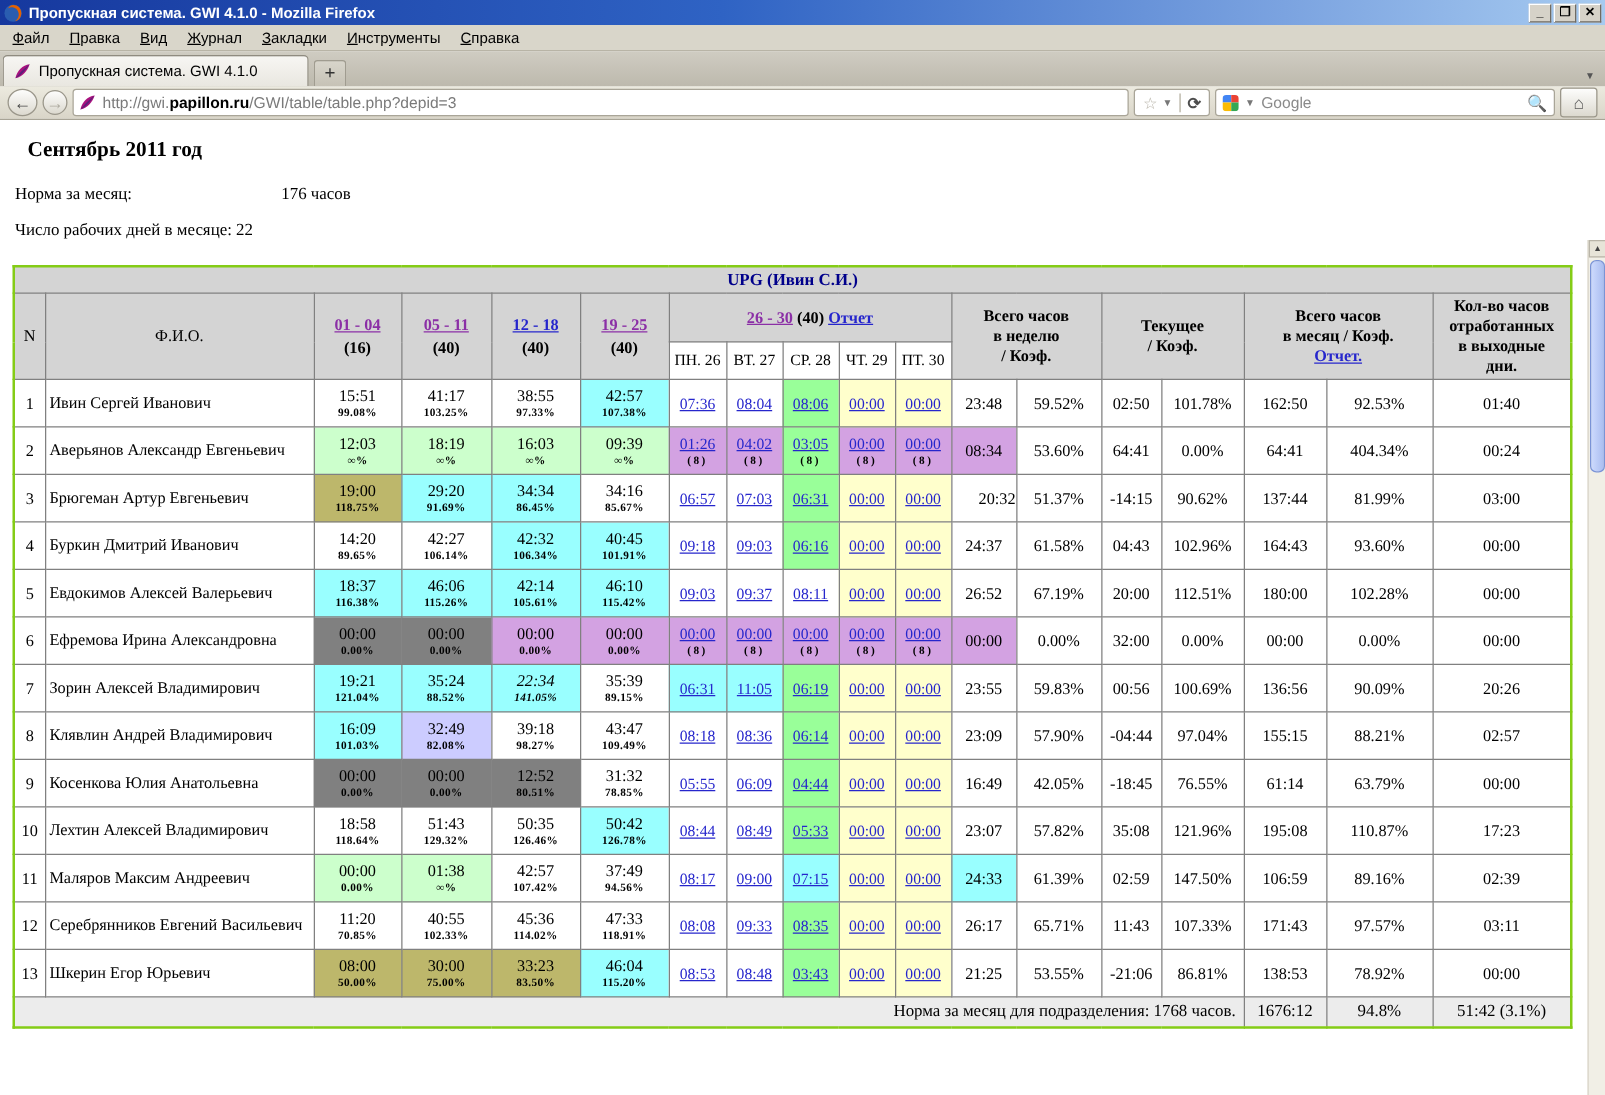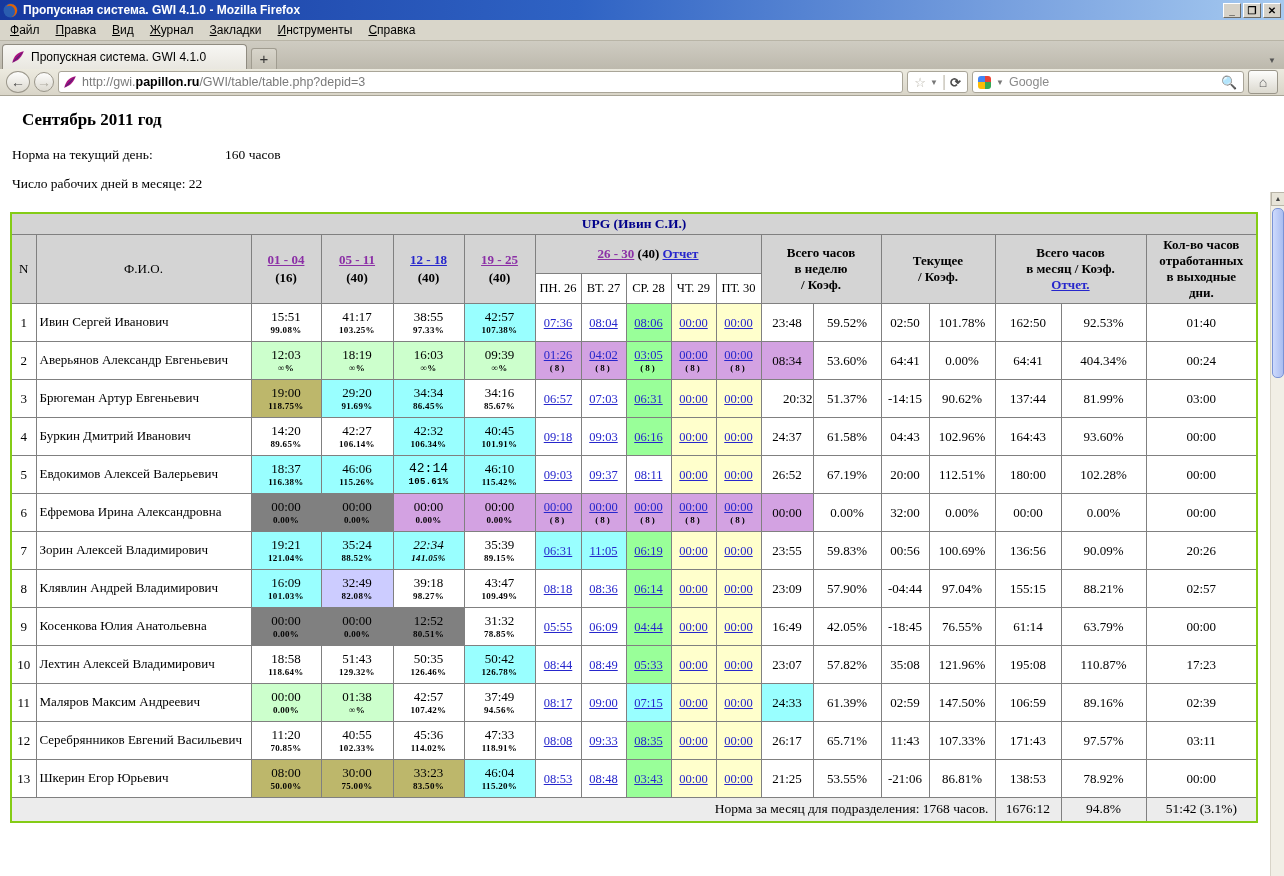--- a/index.html
+++ b/index.html
@@ -168,21 +168,21 @@
     <span class="caret">▼</span>
     <span class="search-ph">Google</span>
     <span class="magnifier">🔍</span>
   </div>
   <span class="homebtn">⌂</span>
 </div>
 
 <div class="content">
   <div class="month-title">Сентябрь 2011 год</div>
   <div class="info">
-    <div class="info-line"><span class="info-label">Норма на текущий день:</span><span>160 часов</span></div>
+    <div class="info-line"><span class="info-label">Норма за месяц:</span><span>176 часов</span></div>
     <div class="info-line"><span>Число рабочих дней в месяце: 22</span></div>
   </div>
 
   <table class="gwi">
     <colgroup>
       <col style="width:25px">
         <col style="width:215px">
       <col style="width:70px">
         <col style="width:72px">
         <col style="width:71px">
@@ -365,21 +365,21 @@
           <td>5</td>
           <td class="cell-name">Евдокимов Алексей Валерьевич</td>
           <td class="num" style="background: rgb(153, 255, 255);">
             <div class="t">18:37</div>
             <div class="p">116.38%</div>
           </td>
           <td class="num" style="background: rgb(153, 255, 255);">
             <div class="t">46:06</div>
             <div class="p">115.26%</div>
           </td>
-          <td class="num" style="background: rgb(153, 255, 255); font-family: Liberation Mono, monospace;">
+          <td class="num" style="background: rgb(153, 255, 255);">
             <div class="t">42:14</div>
             <div class="p">105.61%</div>
           </td>
           <td class="num" style="background: rgb(153, 255, 255);">
             <div class="t">46:10</div>
             <div class="p">115.42%</div>
           </td>
           <td class="daycell" style="background: rgb(255, 255, 255);"><a class="lnk">09:03</a></td>
           <td class="daycell" style="background: rgb(255, 255, 255);"><a class="lnk">09:37</a></td>
           <td class="daycell" style="background: rgb(255, 255, 255);"><a class="lnk">08:11</a></td>

